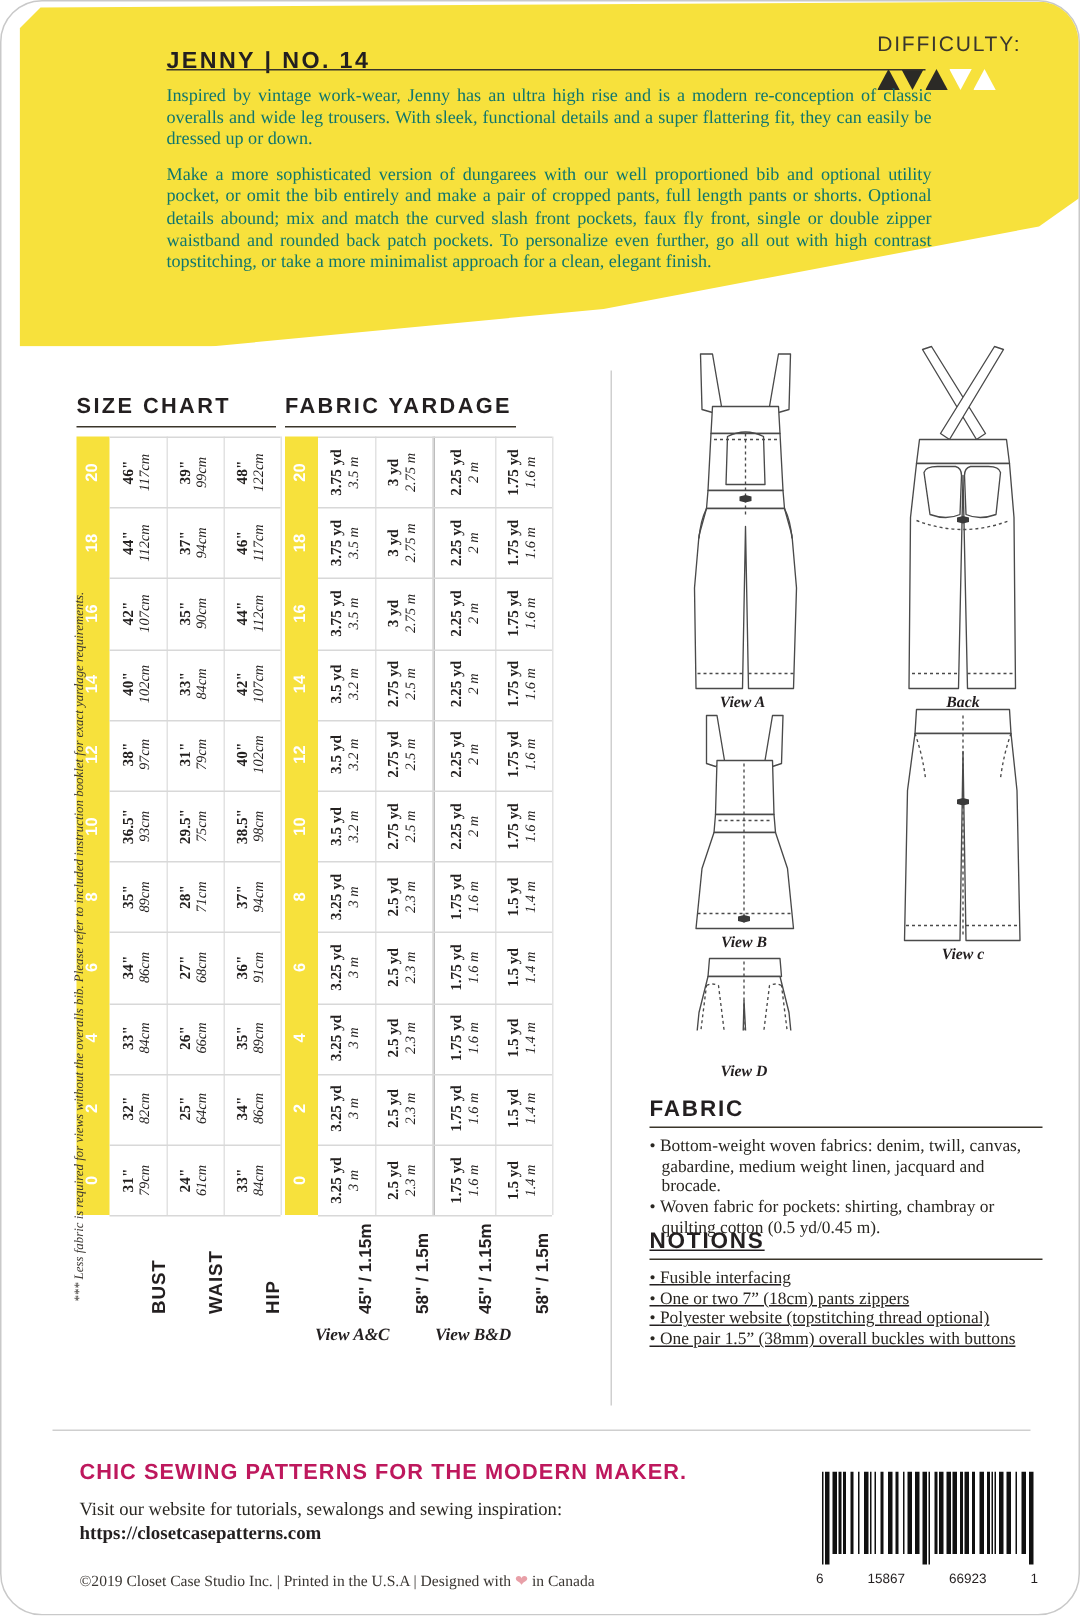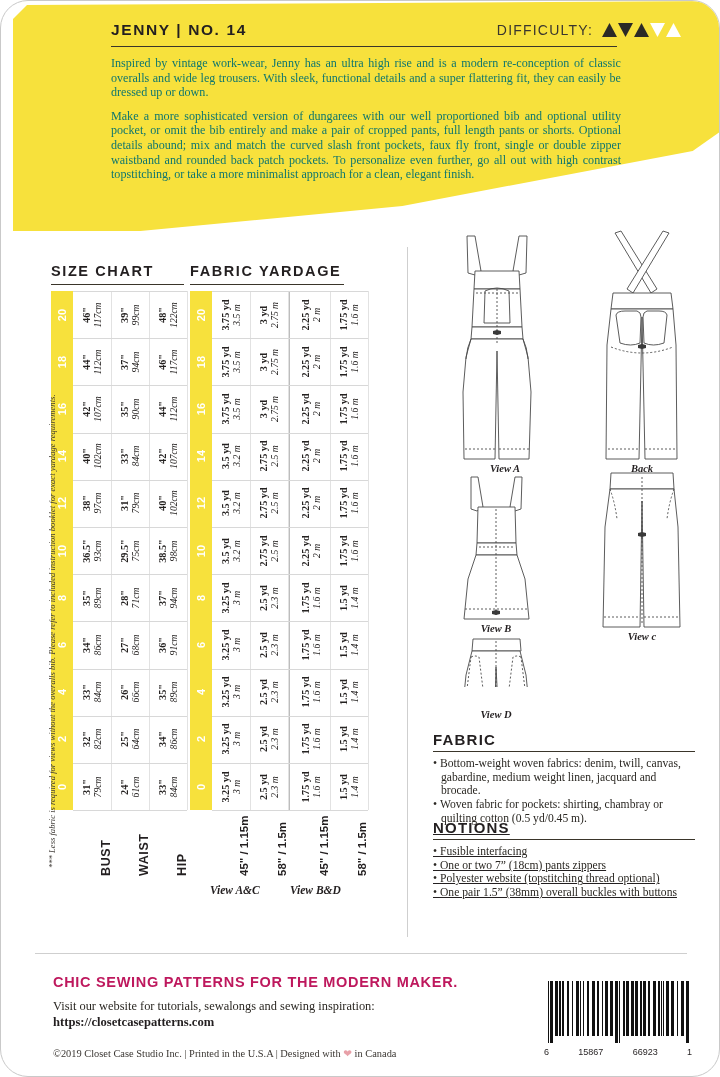--- a/index.html
+++ b/index.html
@@ -33,21 +33,21 @@
 
   .hdr-row {
     position:absolute; left:110px; top:20px; width:570px;
     display:flex; align-items:center; justify-content:space-between;
   }
   .pattern-title {
     font-family:"Liberation Sans", sans-serif;
     font-weight:bold; font-size:15.5px; letter-spacing:1.6px;
     color:#231f20;
   }
-  .difficulty-wrap { display:flex; align-items:center; gap:9px; }
+  .difficulty-wrap { display:flex; gap:9px;flex-direction:column; }
   .difficulty-label {
     font-family:"Liberation Sans", sans-serif;
     font-size:14px; letter-spacing:1.2px; color:#3a362e;
   }
   .tri-row { display:flex; align-items:center; gap:1px; }
   .tri { width:15px; height:14px; }
   .tri.up.dark   { background:#2b2a26; clip-path:polygon(50% 0,100% 100%,0 100%); }
   .tri.down.dark { background:#2b2a26; clip-path:polygon(0 0,100% 0,50% 100%); }
   .tri.up.light  { background:#ffffff; clip-path:polygon(50% 0,100% 100%,0 100%); }
   .tri.down.light{ background:#ffffff; clip-path:polygon(0 0,100% 0,50% 100%); }
@@ -670,21 +670,21 @@
           <path d="M189 262 Q194 276 196 292" fill="none" stroke-dasharray="2,2"></path>
           <path d="M253 262 Q248 276 246 292" fill="none" stroke-dasharray="2,2"></path>
           <line x1="221" y1="250" x2="221" y2="398" stroke-dasharray="2,2"></line>
           <path d="M217 306 L221 305 L225 306 L225 309 L221 310 L217 309 Z" fill="#3a3a3a" stroke="none"></path>
           <line x1="183" y1="390" x2="219" y2="390" stroke-dasharray="2,2"></line>
           <line x1="223" y1="390" x2="258" y2="390" stroke-dasharray="2,2"></line>
         </g>
       </g>
     </svg>
 
-    <div class="illus-label" style="left:29px;  top:236px;">View A</div>
+    <div class="illus-label" style="left:19px;  top:236px;">View A</div>
     <div class="illus-label" style="left:166px; top:236px;">Back</div>
     <div class="illus-label" style="left:20px;  top:396px;">View B</div>
     <div class="illus-label" style="left:20px;  top:482px;">View D</div>
     <div class="illus-label" style="left:166px; top:404px;">View c</div>
   </div>
 
   <div class="infoblock" style="top:703px;margin-top:27px;">
     <div class="info-h">FABRIC</div>
     <div class="info-rule"></div>
     <ul class="info-list" id="fabric-list">

